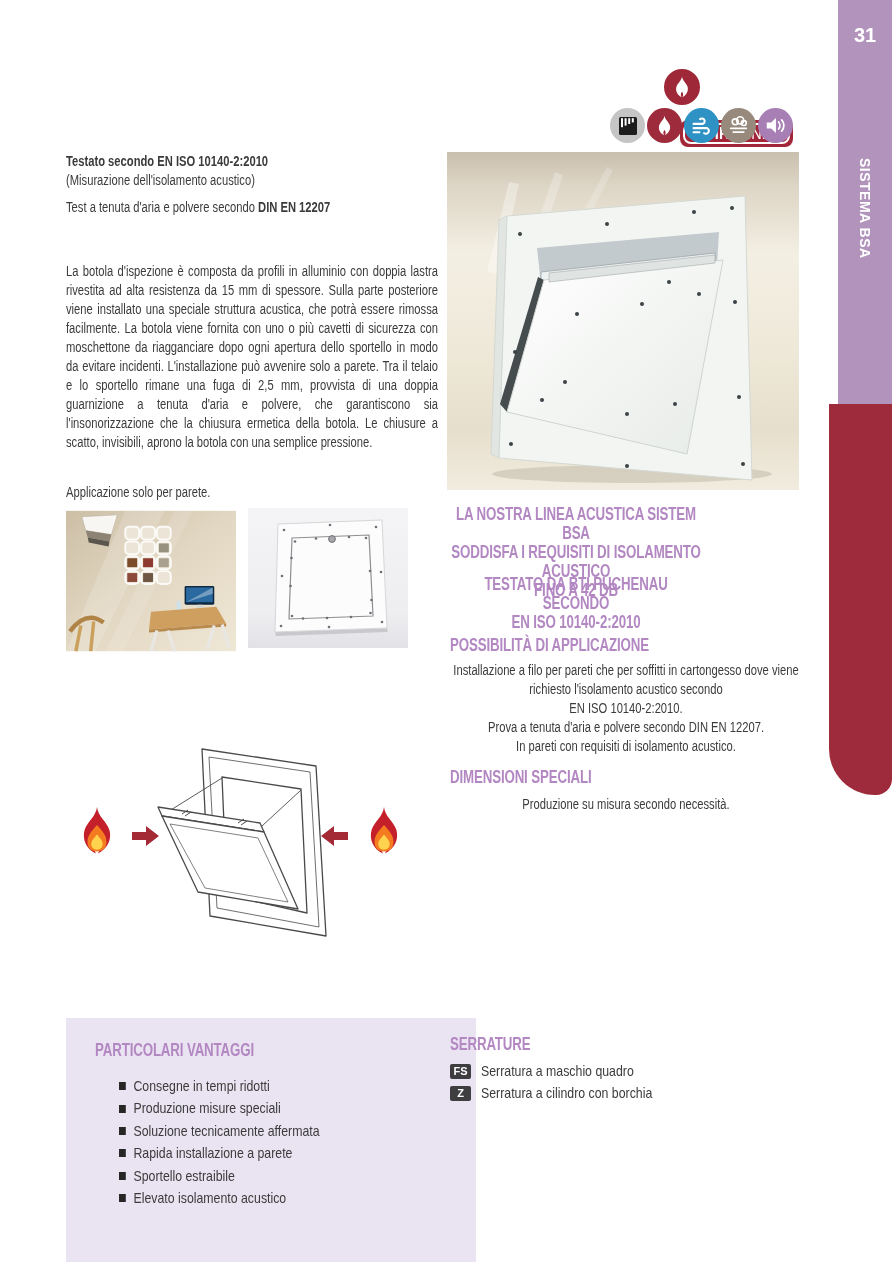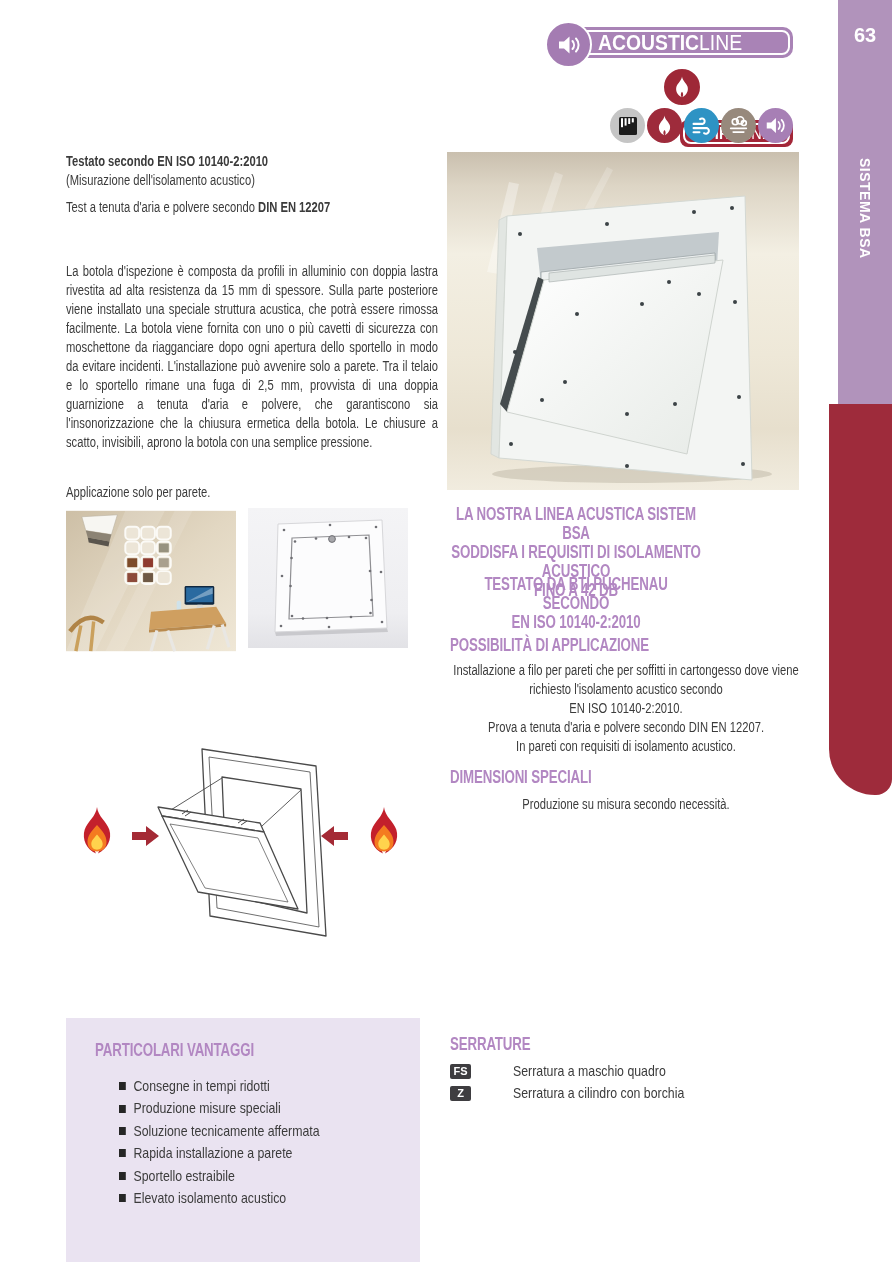--- a/index.html
+++ b/index.html
@@ -36,61 +36,49 @@
 
   
   .btxt{font-size:14px;line-height:19px;}
   .scale80{width:465px;transform:scaleX(.8);transform-origin:0 0;}
   .just{text-align:justify;}
   .pre{white-space:pre-line;}
   .ph{color:#b287c2;font-weight:700;font-size:19px;line-height:19px;white-space:pre-line;
       transform:scaleX(.7);transform-origin:0 0;letter-spacing:-.2px;}
 
   
-  .adv-box{position:absolute;left:66px;top:1018px;width:354px;height:244px;background:#eae3f1;}
+  .adv-box{position:absolute;left:66px;top:1018px;width:410px;height:244px;background:#eae3f1;}
   .adv-box .ph{margin:22px 0 6px 29px;}
   .adv-list{list-style:none;margin:16px;padding:0 0 0 37px;}
   .adv-list li{display:flex;align-items:center;font-size:14.5px;line-height:22.4px;
       transform:scaleX(.85);transform-origin:0 0;white-space:nowrap;}
   .adv-list li::before{content:"";width:8px;height:8px;background:#262626;margin-right:9px;flex:0 0 auto;}
 
   
-  .lock-row{display:flex;align-items:center;height:22px;gap:32px;}
+  .lock-row{display:flex;align-items:center;height:22px;}
   .lock-badge{background:#3e3d40;color:#fff;font-weight:700;font-size:11px;min-width:15px;height:15px;
       display:flex;align-items:center;justify-content:center;border-radius:2px;padding:0 3px;margin-right:10px;}
   .lock-label{font-size:14.5px;transform:scaleX(.85);transform-origin:0 50%;white-space:nowrap;}
 
   .photo{position:absolute;overflow:hidden;}
   svg{display:block;}
 </style>
 </head>
 <body>
 
 <div class="page">
 
   <div class="tab-purple"></div>
   <div class="tab-red"></div>
-  <div class="pagenum">63</div>
+  <div class="pagenum">31</div>
   <div class="vlabel-wrap">
     <span class="vlabel">SISTEMA BSA</span>
   </div>
 
 
-  <div class="badge" style="left:545px;top:21px;width:248px;height:44px;">
-    <div class="pill" style="left:21px;top:6px;right:0;height:31px;background:#a983b6;padding-left:32px;">
-      <span class="txt" style="font-size:22px;"><span class="boldpart">ACOUSTIC</span><span class="light">LINE</span></span>
-    </div>
-    <div class="bcircle" style="left:0;top:0;width:43px;height:43px;background:#a47cb2;border:2px solid #fff;">
-      <svg width="24" height="24" viewBox="0 0 24 24">
-        <polygon points="2,8.5 7,8.5 12.5,3.5 12.5,20.5 7,15.5 2,15.5" fill="#fff"></polygon>
-        <path d="M15.5 8 a6 6 0 0 1 0 8" stroke="#fff" stroke-width="2" fill="none" stroke-linecap="round"></path>
-        <path d="M19 5.5 a9.5 9.5 0 0 1 0 13" stroke="#fff" stroke-width="2" fill="none" stroke-linecap="round"></path>
-      </svg>
-    </div>
-  </div>
 
   <div class="badge" style="left:662px;top:66px;width:131px;height:38px;">
     <div class="pill" style="left:18px;top:6px;right:0;height:27px;background:#a32638;padding-left:26px;border-radius:8px;margin-top:48px;">
       <span class="txt" style="font-size:16.5px;"><span class="boldpart">FIRE</span><span class="light">LINE</span></span>
     </div>
     <div class="bcircle" style="left:0;top:1px;width:36px;height:36px;background:#9e2837;border:2px solid #fff;">
       <svg width="18" height="22" viewBox="0 0 40 52">
         <path d="M20 1 C21 11 30 16 33 25 C36 35 31 45 21 50 C24 45 23 40 20 37 C17 40 16 45 19 50 C9 46 4 35 7 25 C10 16 19 11 20 1 Z" fill="#fff"></path>
       </svg>
     </div>

